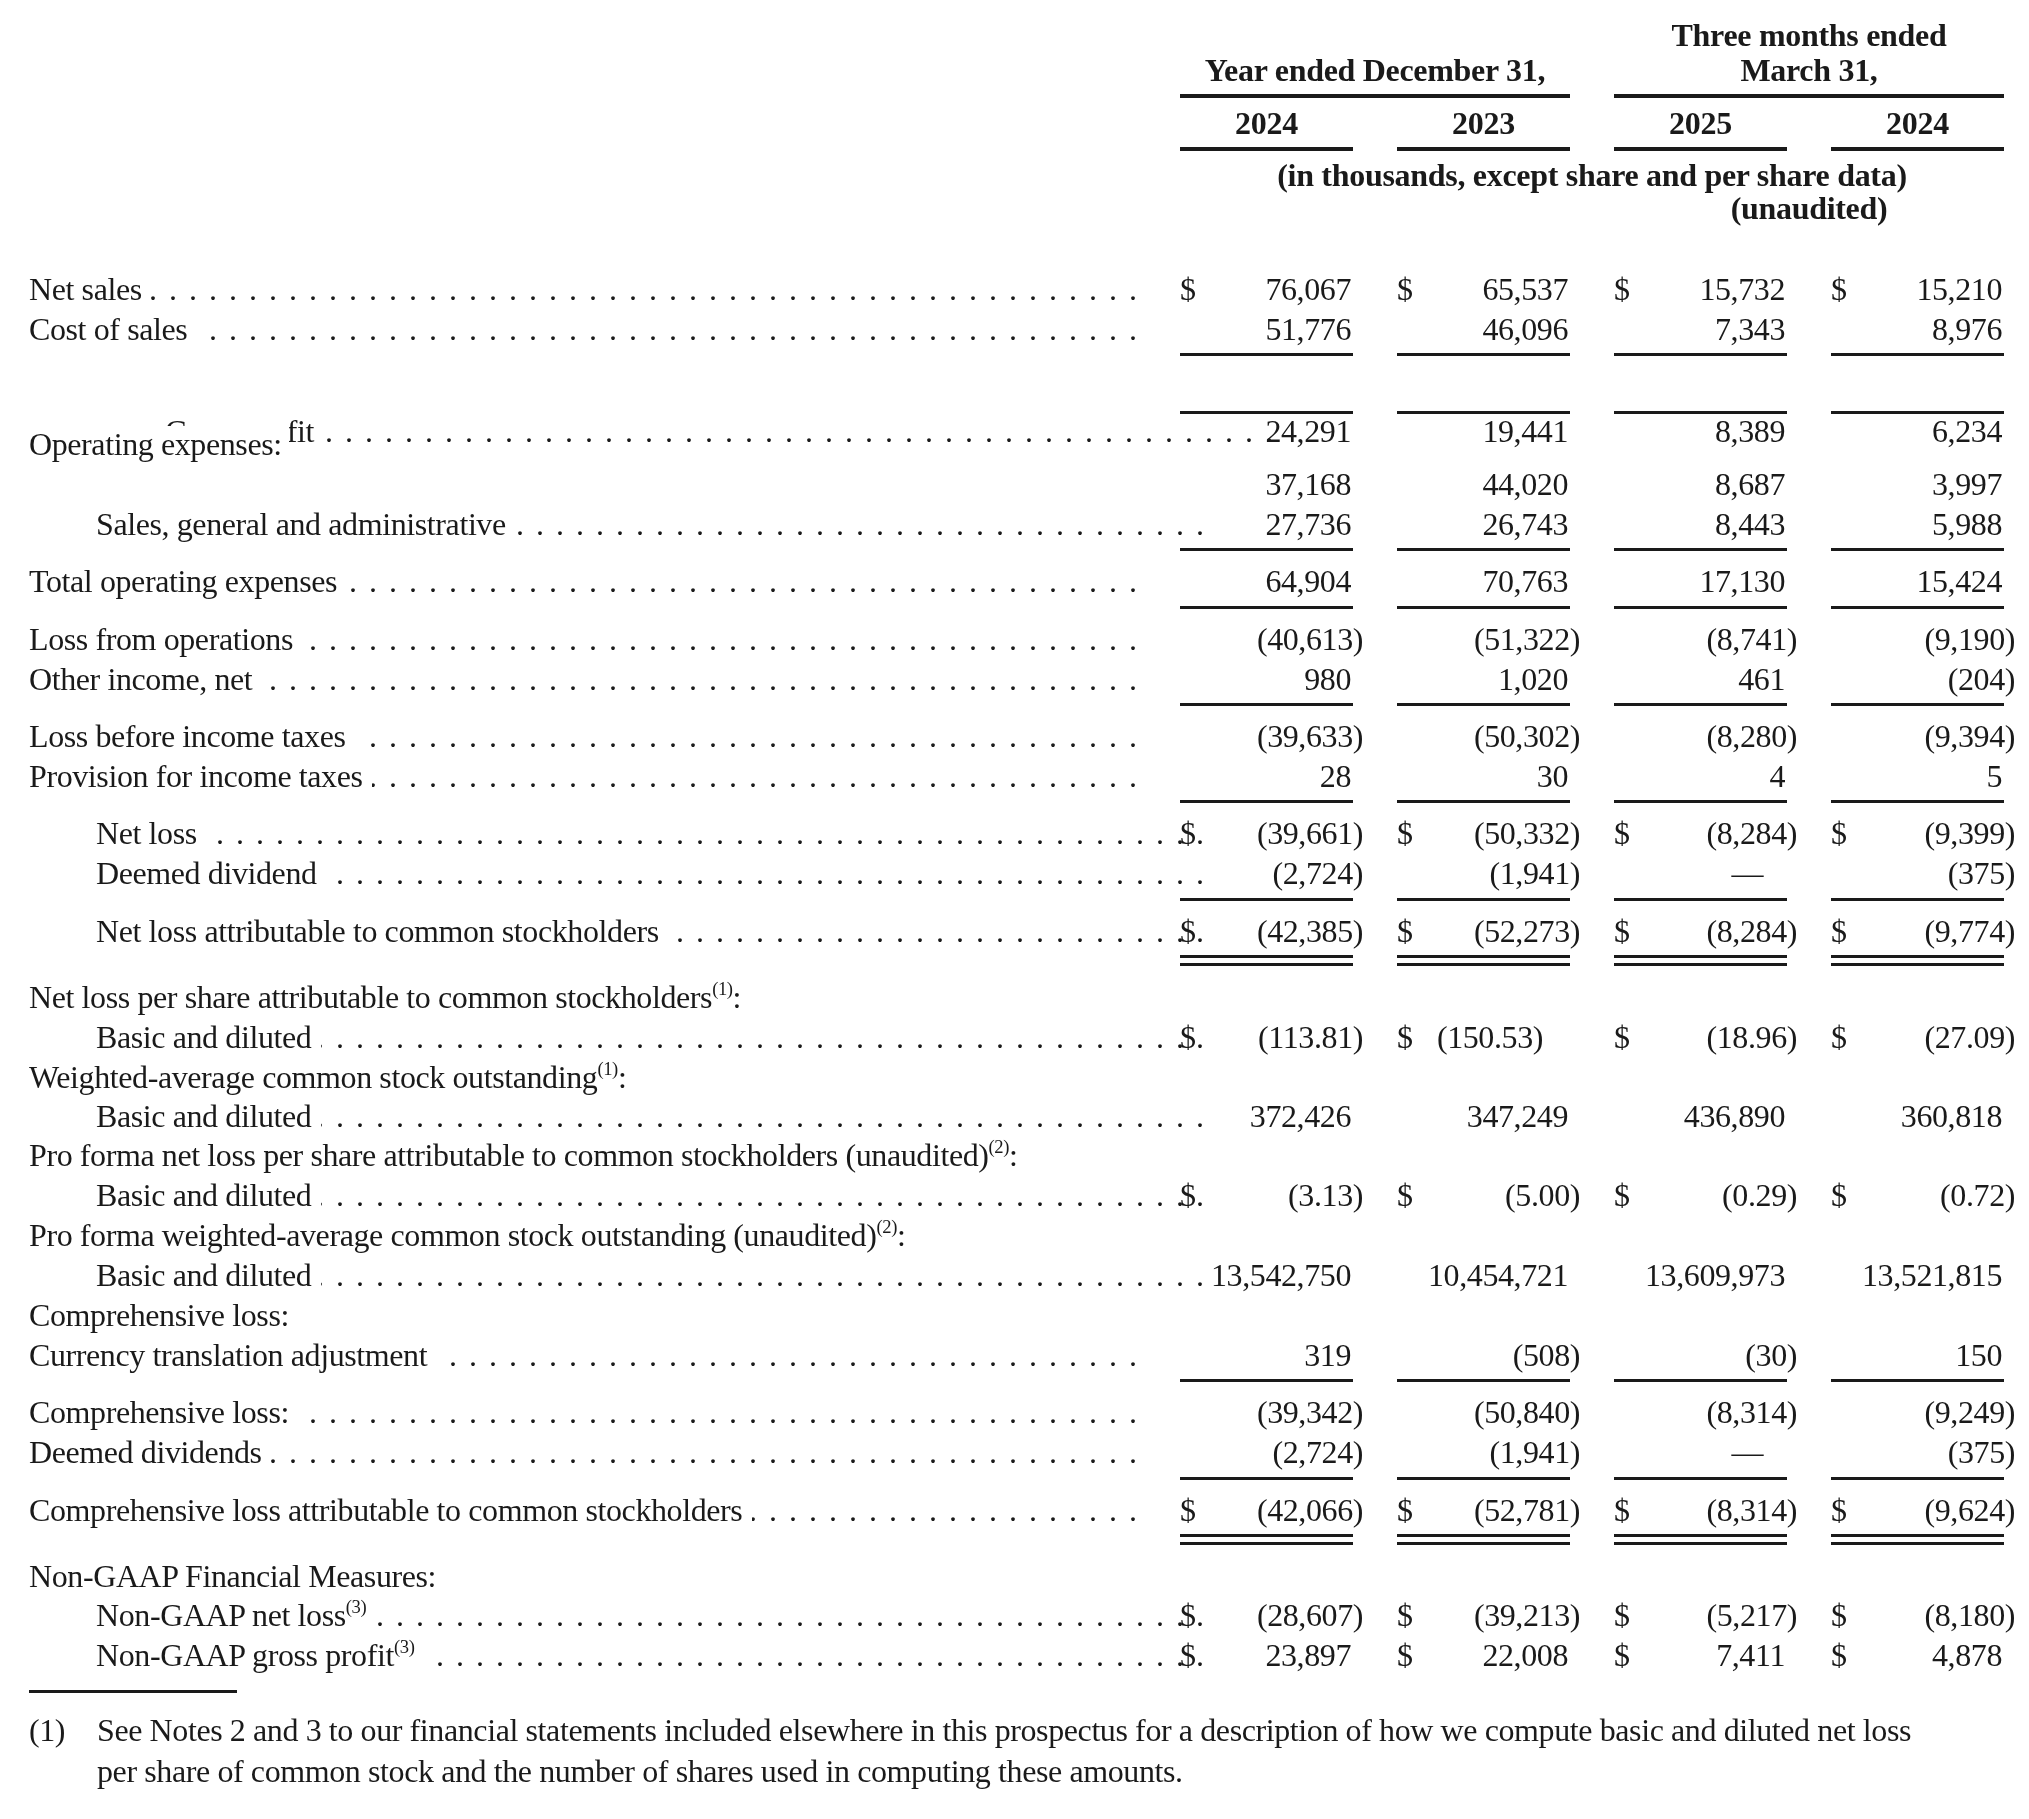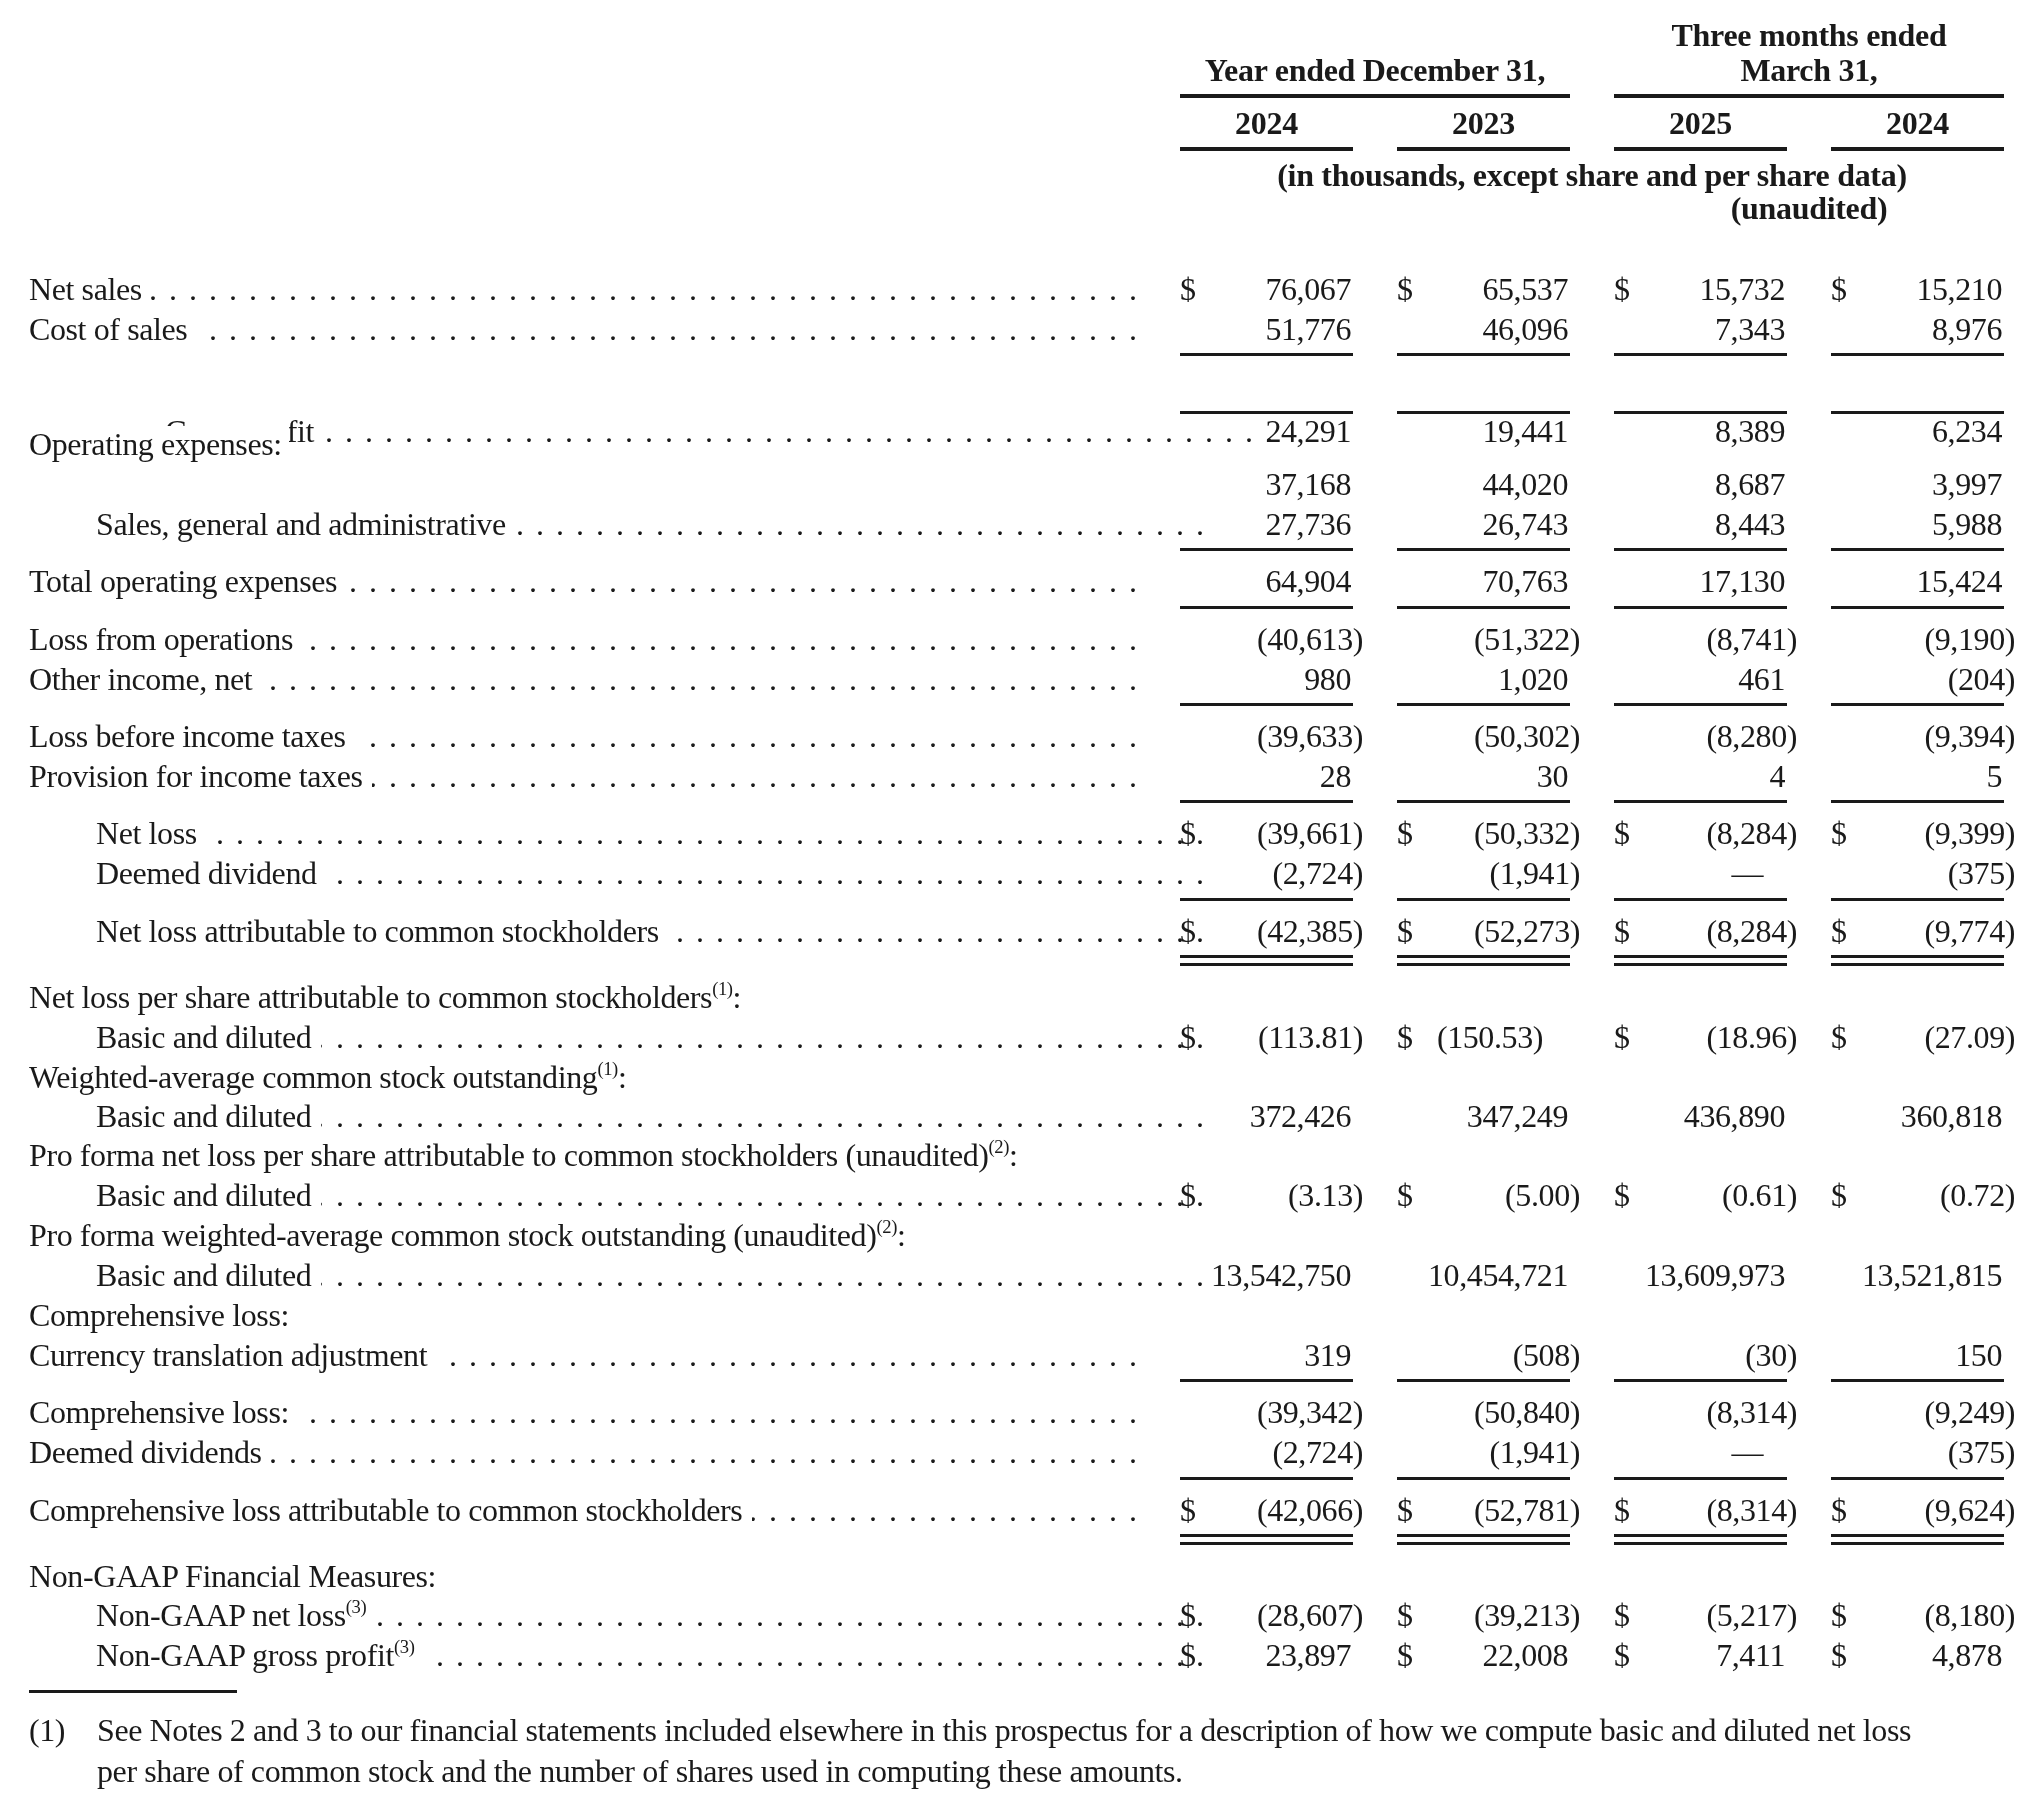--- a/index.html
+++ b/index.html
@@ -225,21 +225,21 @@
       <div class="row" style="top: 1135px;">
         <div class="label-wrap"><span class="lbl">Pro forma net loss per share attributable to common stockholders (unaudited)<sup>(2)</sup><span>:</span></span></div>
       </div>
       <div class="row" style="top: 1175px;">
         <div class="label-wrap dots ind1"><span class="lbl">Basic and diluted</span></div>
         <span class="dollar" style="left: 1180px;">$</span>
         <span class="num" style="left: 1122px; width: 241px;">(3.13)</span>
         <span class="dollar" style="left: 1397px;">$</span>
         <span class="num" style="left: 1339px; width: 241px;">(5.00)</span>
         <span class="dollar" style="left: 1614px;">$</span>
-        <span class="num" style="left: 1556px; width: 241px;">(0.61)</span>
+        <span class="num" style="left: 1556px; width: 241px;">(0.29)</span>
         <span class="dollar" style="left: 1831px;">$</span>
         <span class="num" style="left: 1774px; width: 241px;">(0.72)</span>
       </div>
       <div class="row" style="top: 1215px;">
         <div class="label-wrap"><span class="lbl">Pro forma weighted-average common stock outstanding (unaudited)<sup>(2)</sup><span>:</span></span></div>
       </div>
       <div class="row" style="top: 1255px;">
         <div class="label-wrap dots ind1"><span class="lbl">Basic and diluted</span></div>
         <span class="num" style="left: 1110px; width: 241px;">13,542,750</span>
         <span class="num" style="left: 1327px; width: 241px;">10,454,721</span>

